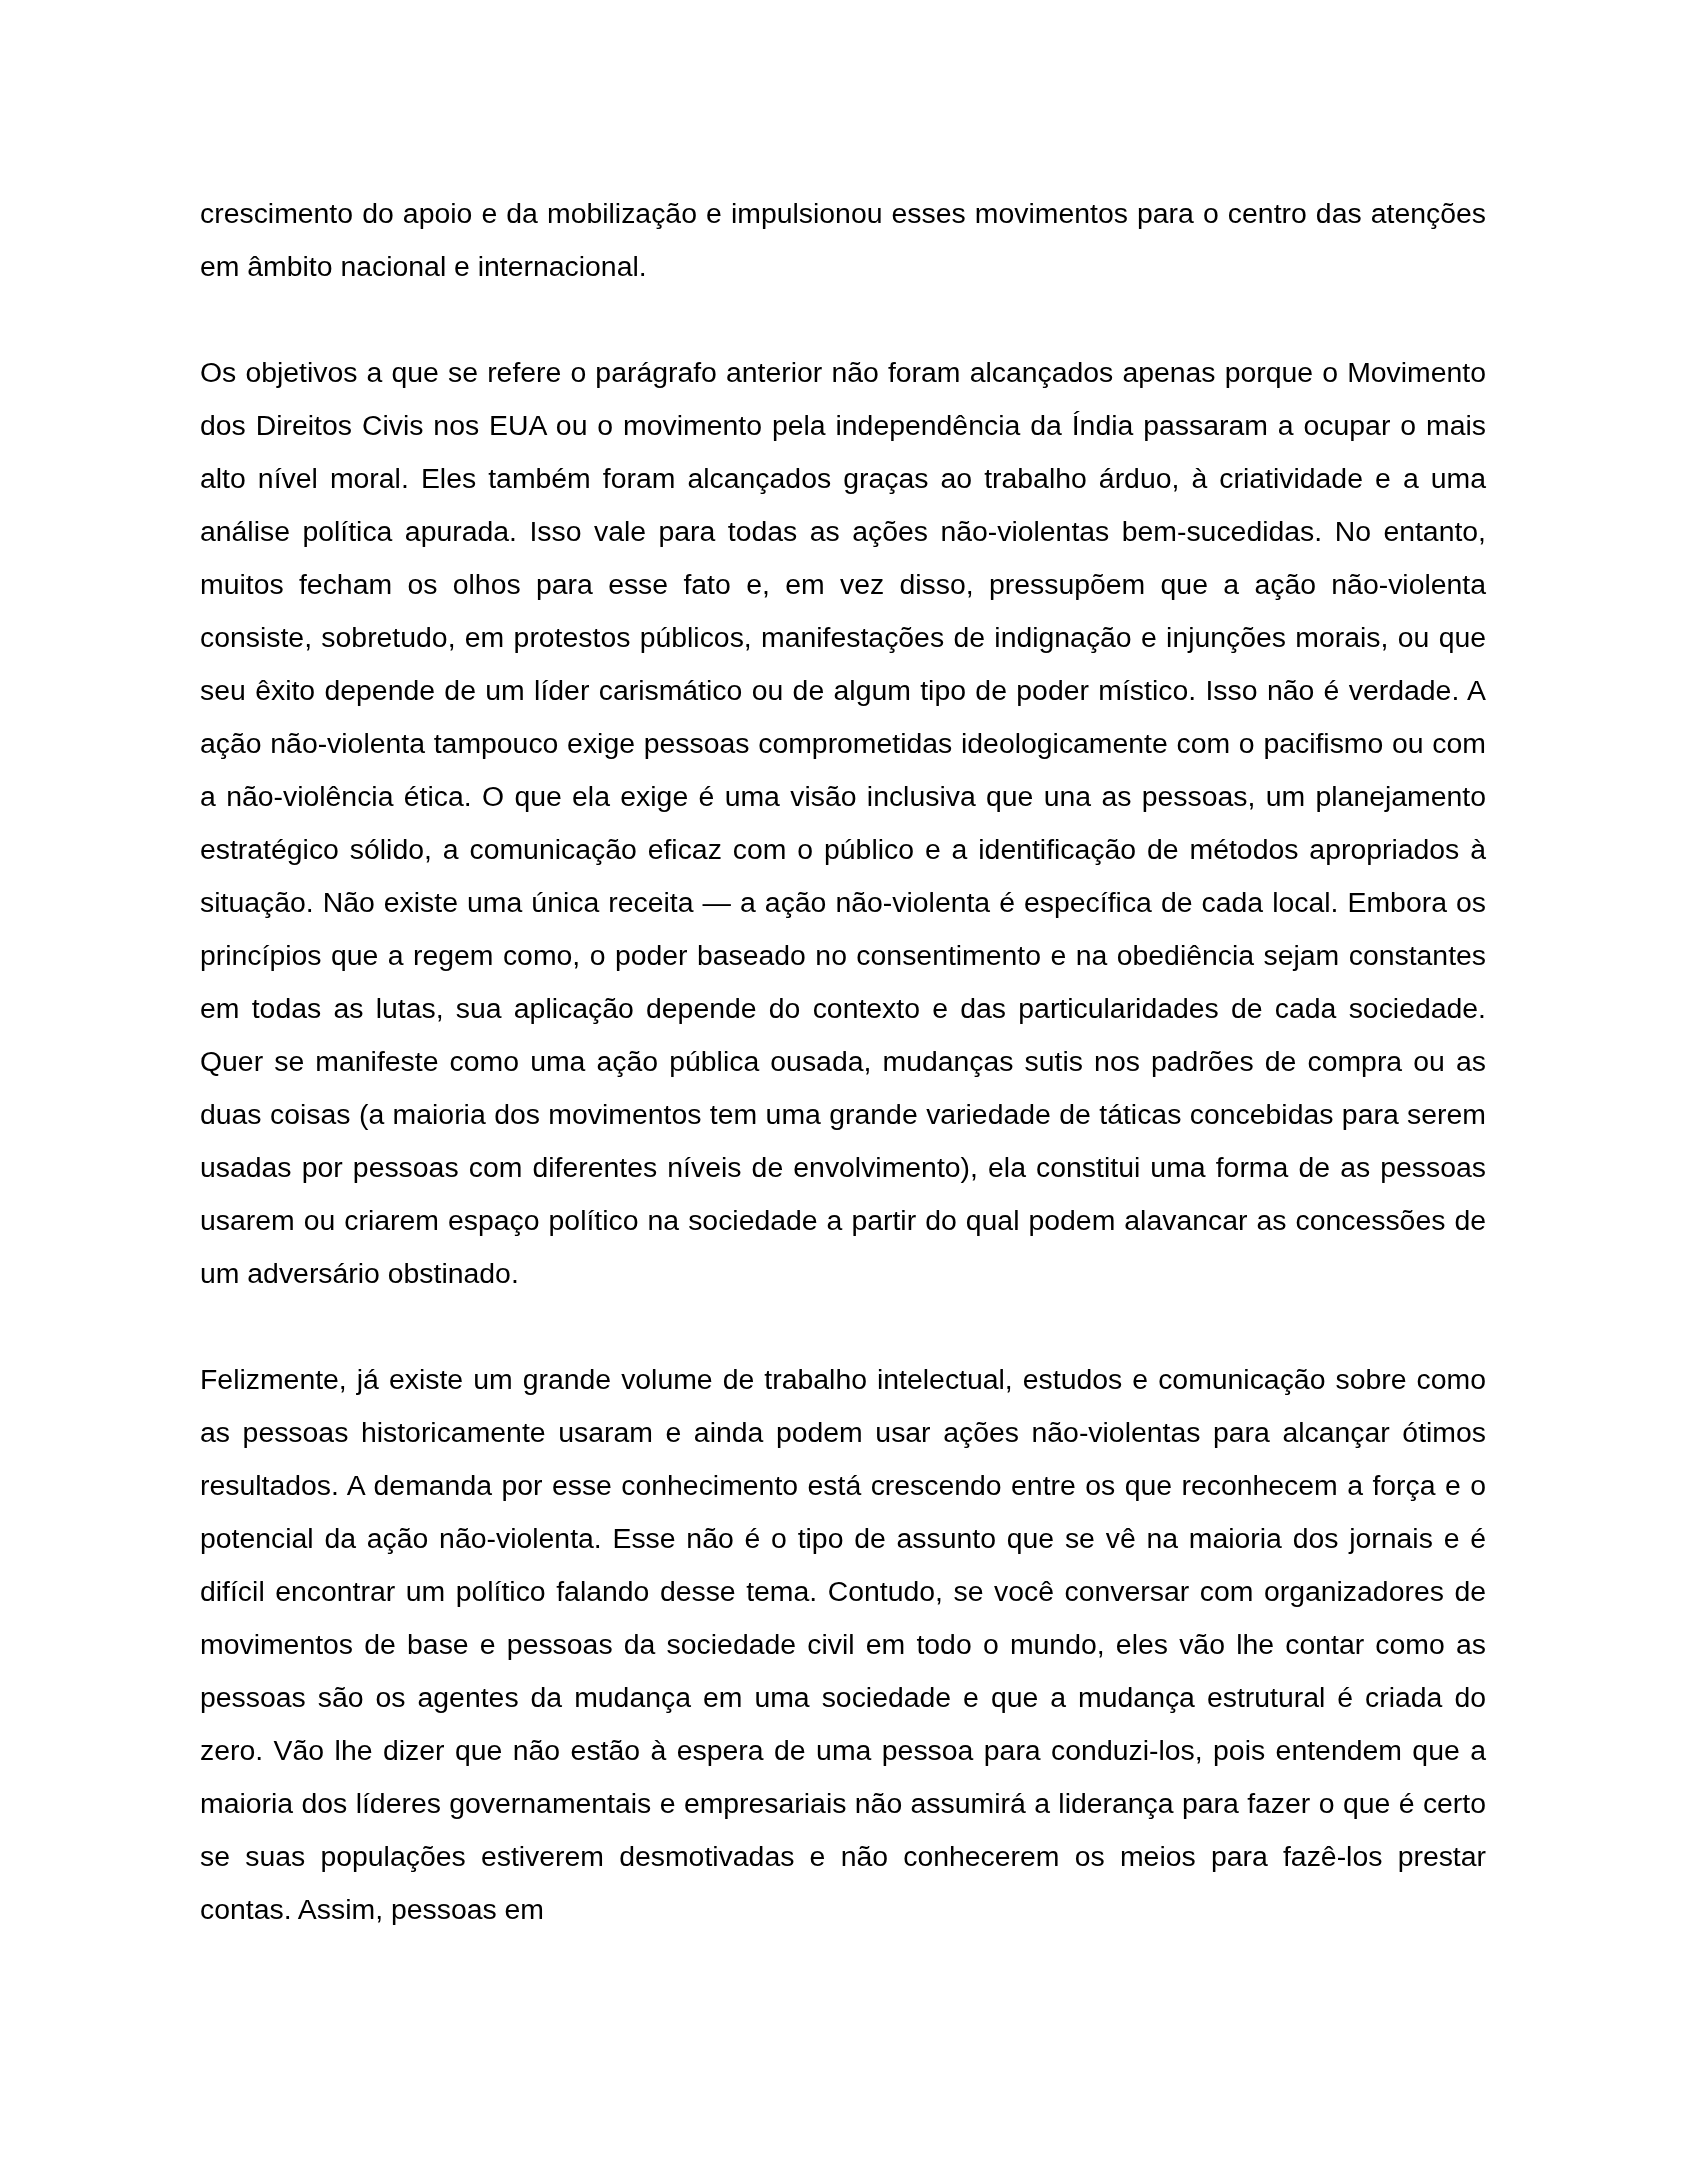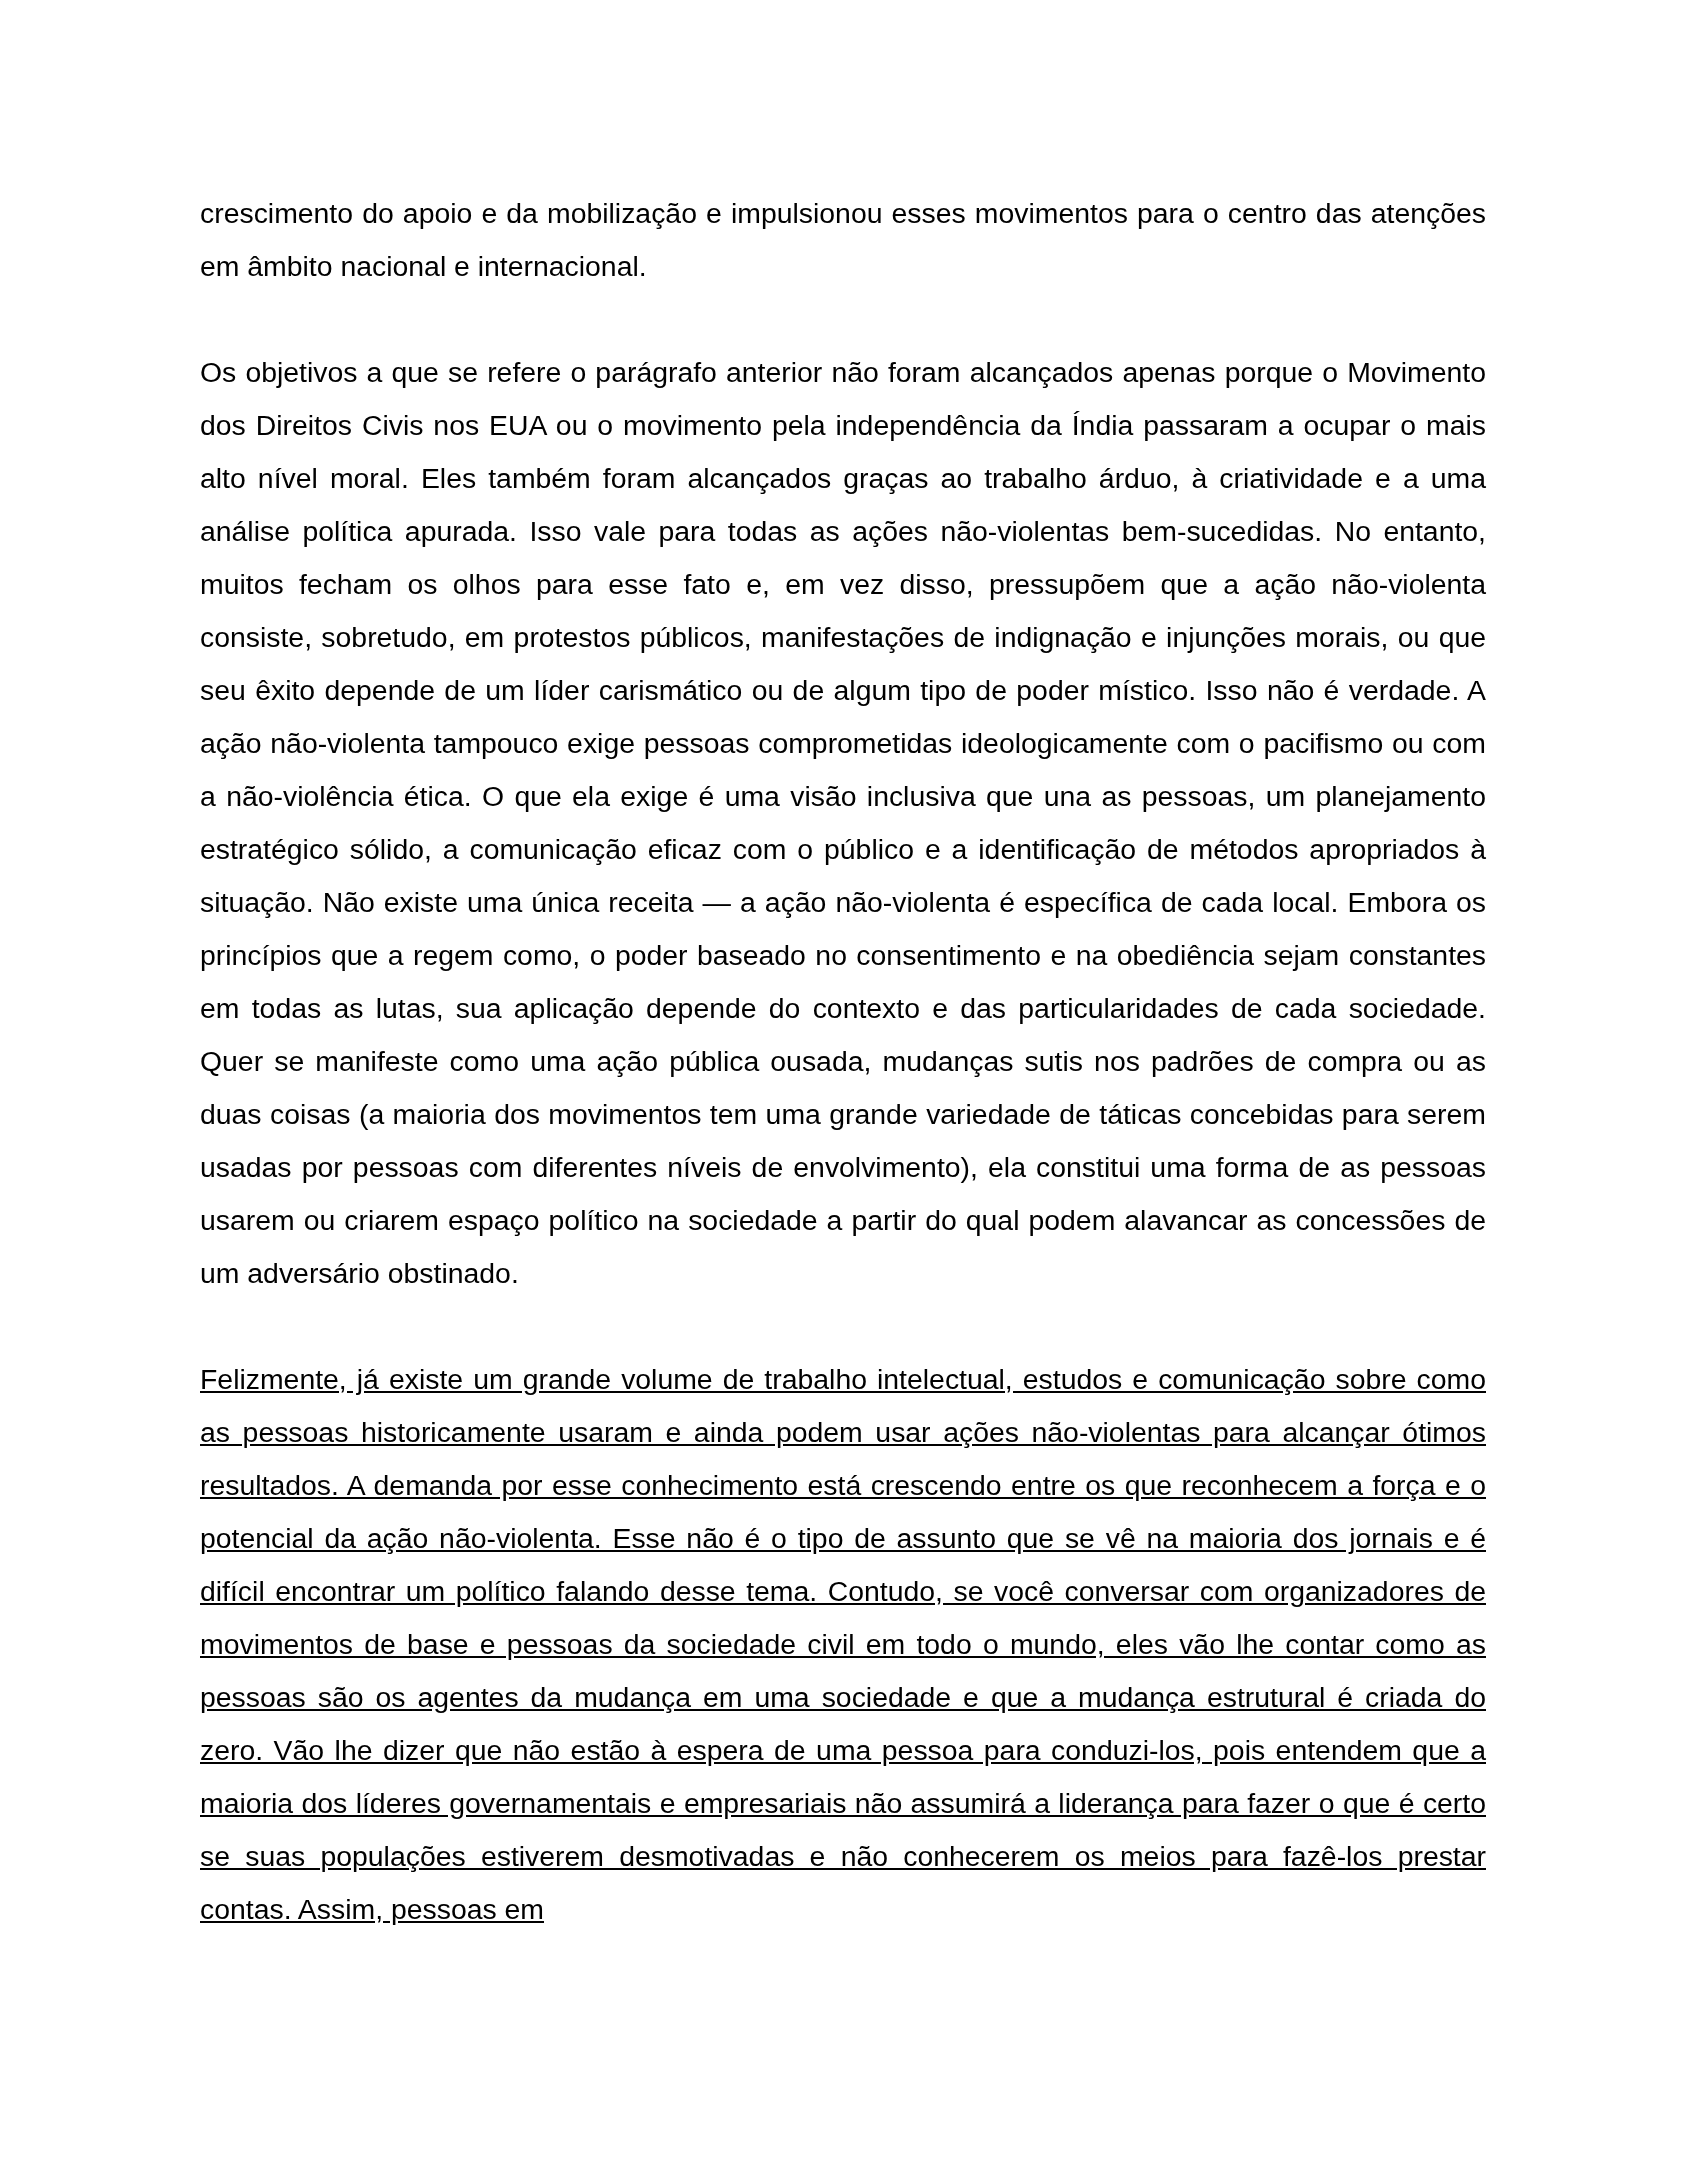--- a/index.html
+++ b/index.html
@@ -30,21 +30,20 @@
     color: #000000;
     text-align: justify;
     text-justify: inter-word;
   }
   .text-block p {
     margin: 0 0 53px 0;
     padding: 0;
   }
   .text-block p:last-child {
     margin-bottom: 0;
-    text-decoration: underline;
   }
 </style>
 </head>
 <body>
 
 <div class="page">
   <div class="text-block">
       <p>crescimento do apoio e da mobilização e impulsionou esses movimentos para o centro das atenções em âmbito nacional e internacional.</p>
       <p>Os objetivos a que se refere o parágrafo anterior não foram alcançados apenas porque o Movimento dos Direitos Civis nos EUA ou o movimento pela independência da Índia passaram a ocupar o mais alto nível moral. Eles também foram alcançados graças ao trabalho árduo, à criatividade e a uma análise política apurada. Isso vale para todas as ações não-violentas bem-sucedidas. No entanto, muitos fecham os olhos para esse fato e, em vez disso, pressupõem que a ação não-violenta consiste, sobretudo, em protestos públicos, manifestações de indignação e injunções morais, ou que seu êxito depende de um líder carismático ou de algum tipo de poder místico. Isso não é verdade. A ação não-violenta tampouco exige pessoas comprometidas ideologicamente com o pacifismo ou com a não-violência ética. O que ela exige é uma visão inclusiva que una as pessoas, um planejamento estratégico sólido, a comunicação eficaz com o público e a identificação de métodos apropriados à situação. Não existe uma única receita — a ação não-violenta é específica de cada local. Embora os princípios que a regem como, o poder baseado no consentimento e na obediência sejam constantes em todas as lutas, sua aplicação depende do contexto e das particularidades de cada sociedade. Quer se manifeste como uma ação pública ousada, mudanças sutis nos padrões de compra ou as duas coisas (a maioria dos movimentos tem uma grande variedade de táticas concebidas para serem usadas por pessoas com diferentes níveis de envolvimento), ela constitui uma forma de as pessoas usarem ou criarem espaço político na sociedade a partir do qual podem alavancar as concessões de um adversário obstinado.</p>
       <p>Felizmente, já existe um grande volume de trabalho intelectual, estudos e comunicação sobre como as pessoas historicamente usaram e ainda podem usar ações não-violentas para alcançar ótimos resultados. A demanda por esse conhecimento está crescendo entre os que reconhecem a força e o potencial da ação não-violenta. Esse não é o tipo de assunto que se vê na maioria dos jornais e é difícil encontrar um político falando desse tema. Contudo, se você conversar com organizadores de movimentos de base e pessoas da sociedade civil em todo o mundo, eles vão lhe contar como as pessoas são os agentes da mudança em uma sociedade e que a mudança estrutural é criada do zero. Vão lhe dizer que não estão à espera de uma pessoa para conduzi-los, pois entendem que a maioria dos líderes governamentais e empresariais não assumirá a liderança para fazer o que é certo se suas populações estiverem desmotivadas e não conhecerem os meios para fazê-los prestar contas. Assim, pessoas em</p>

